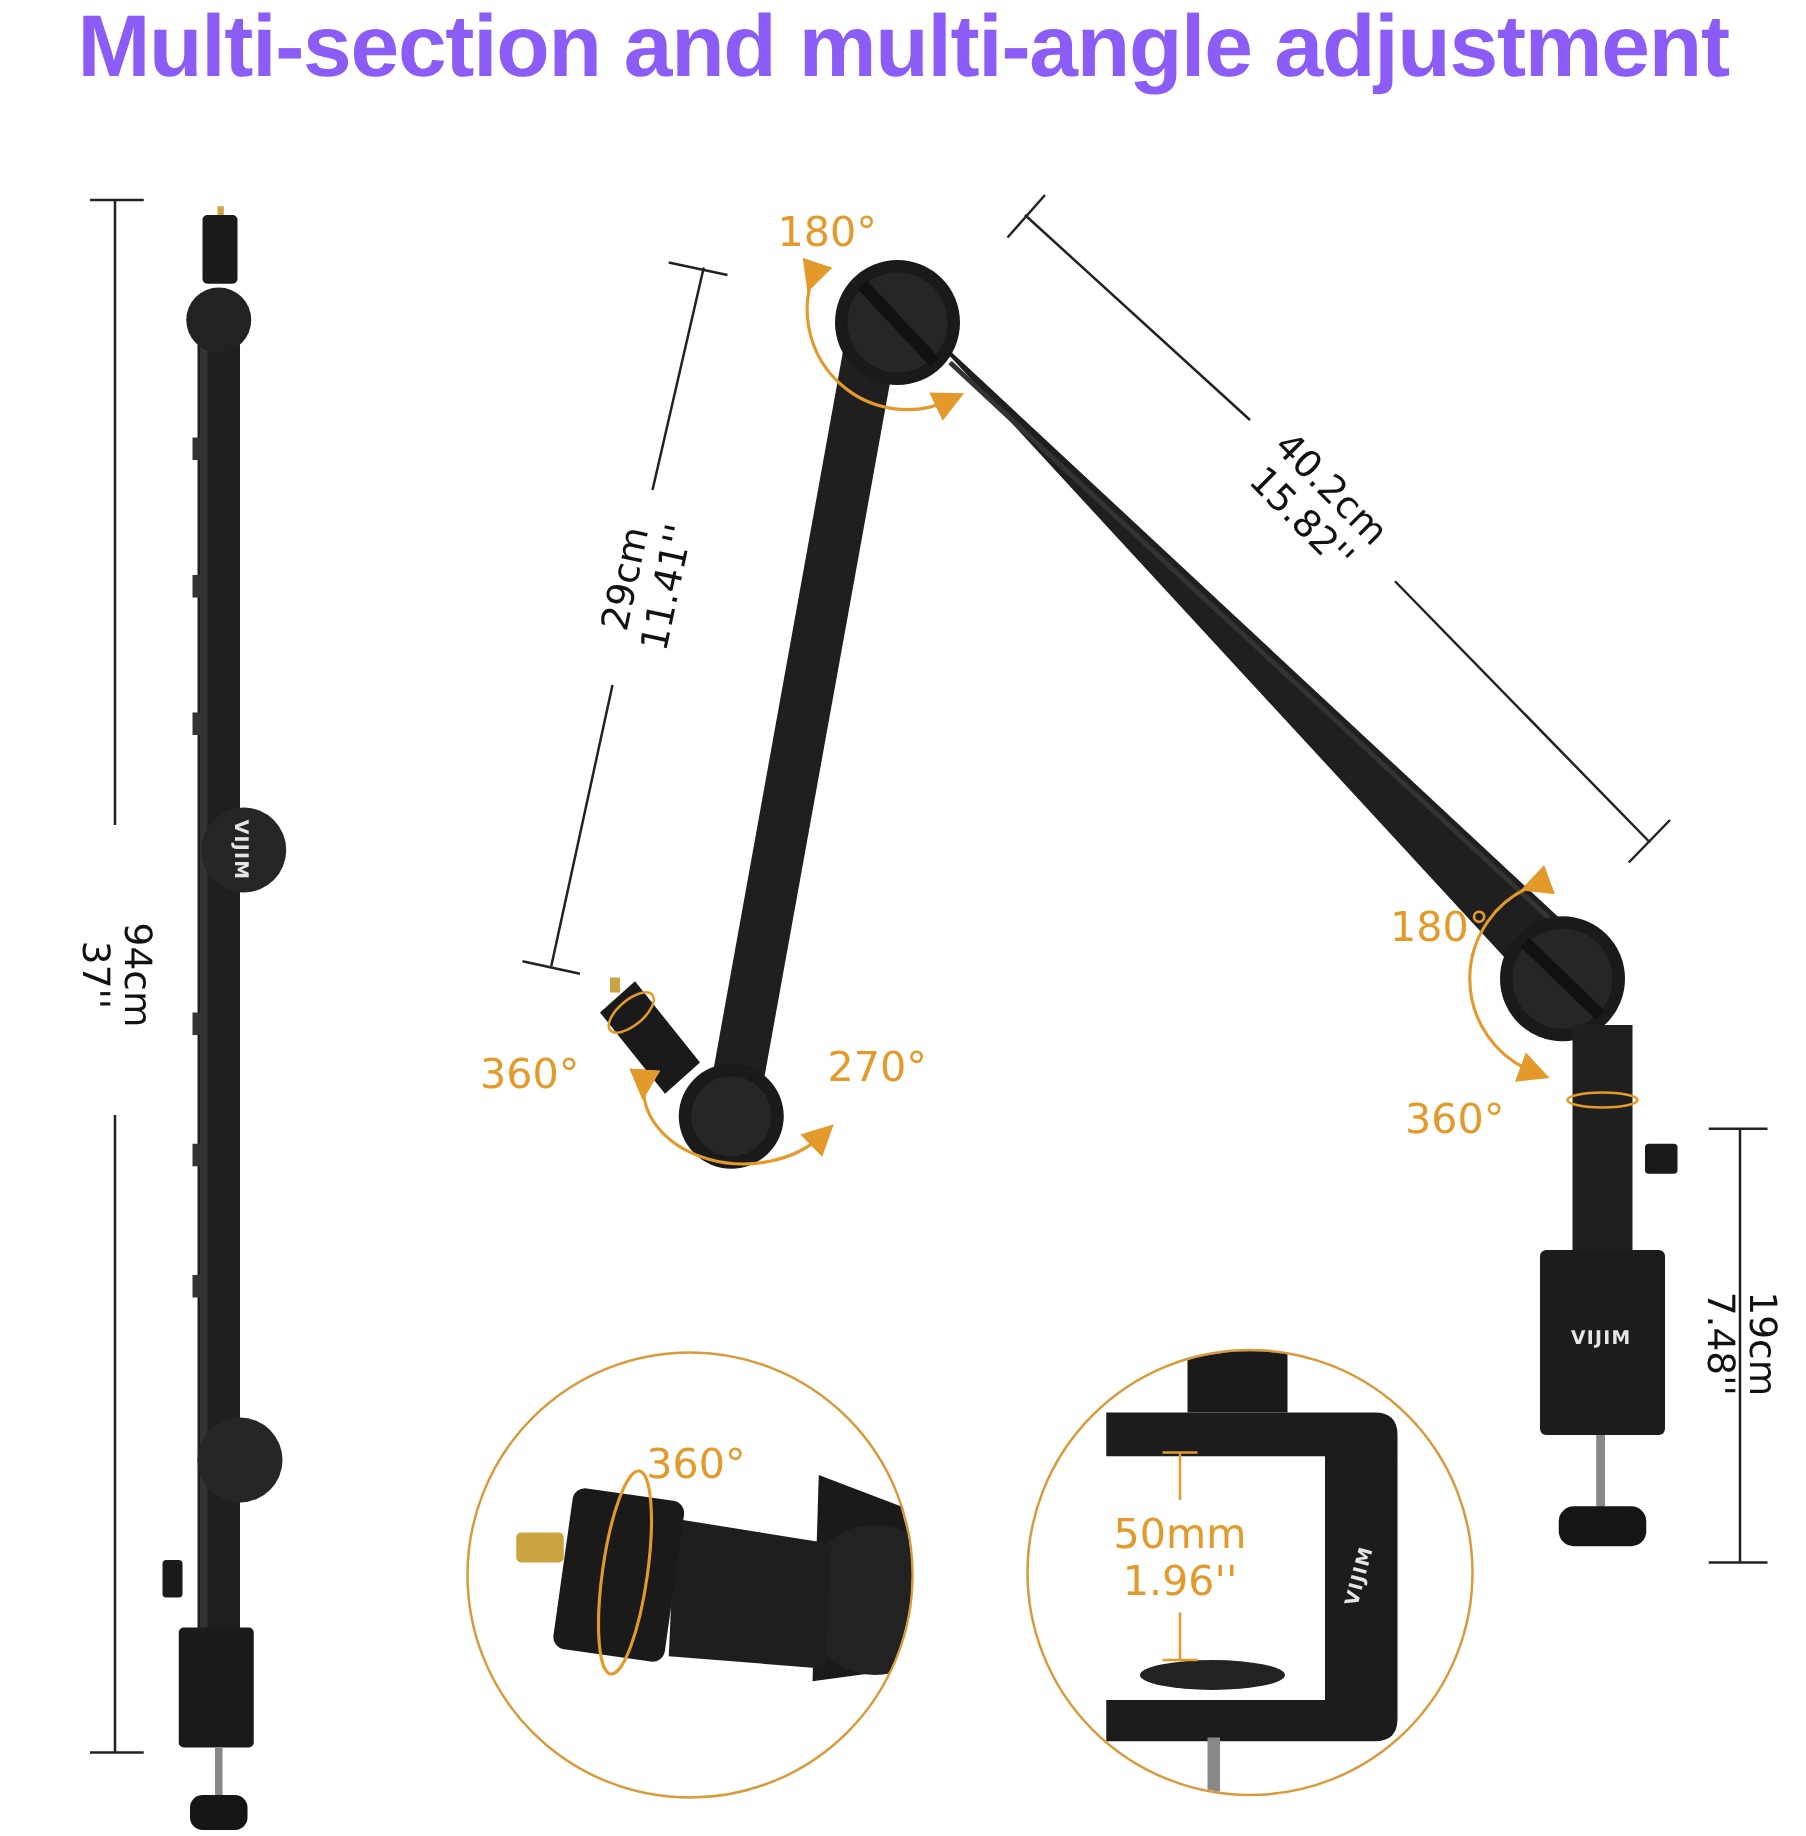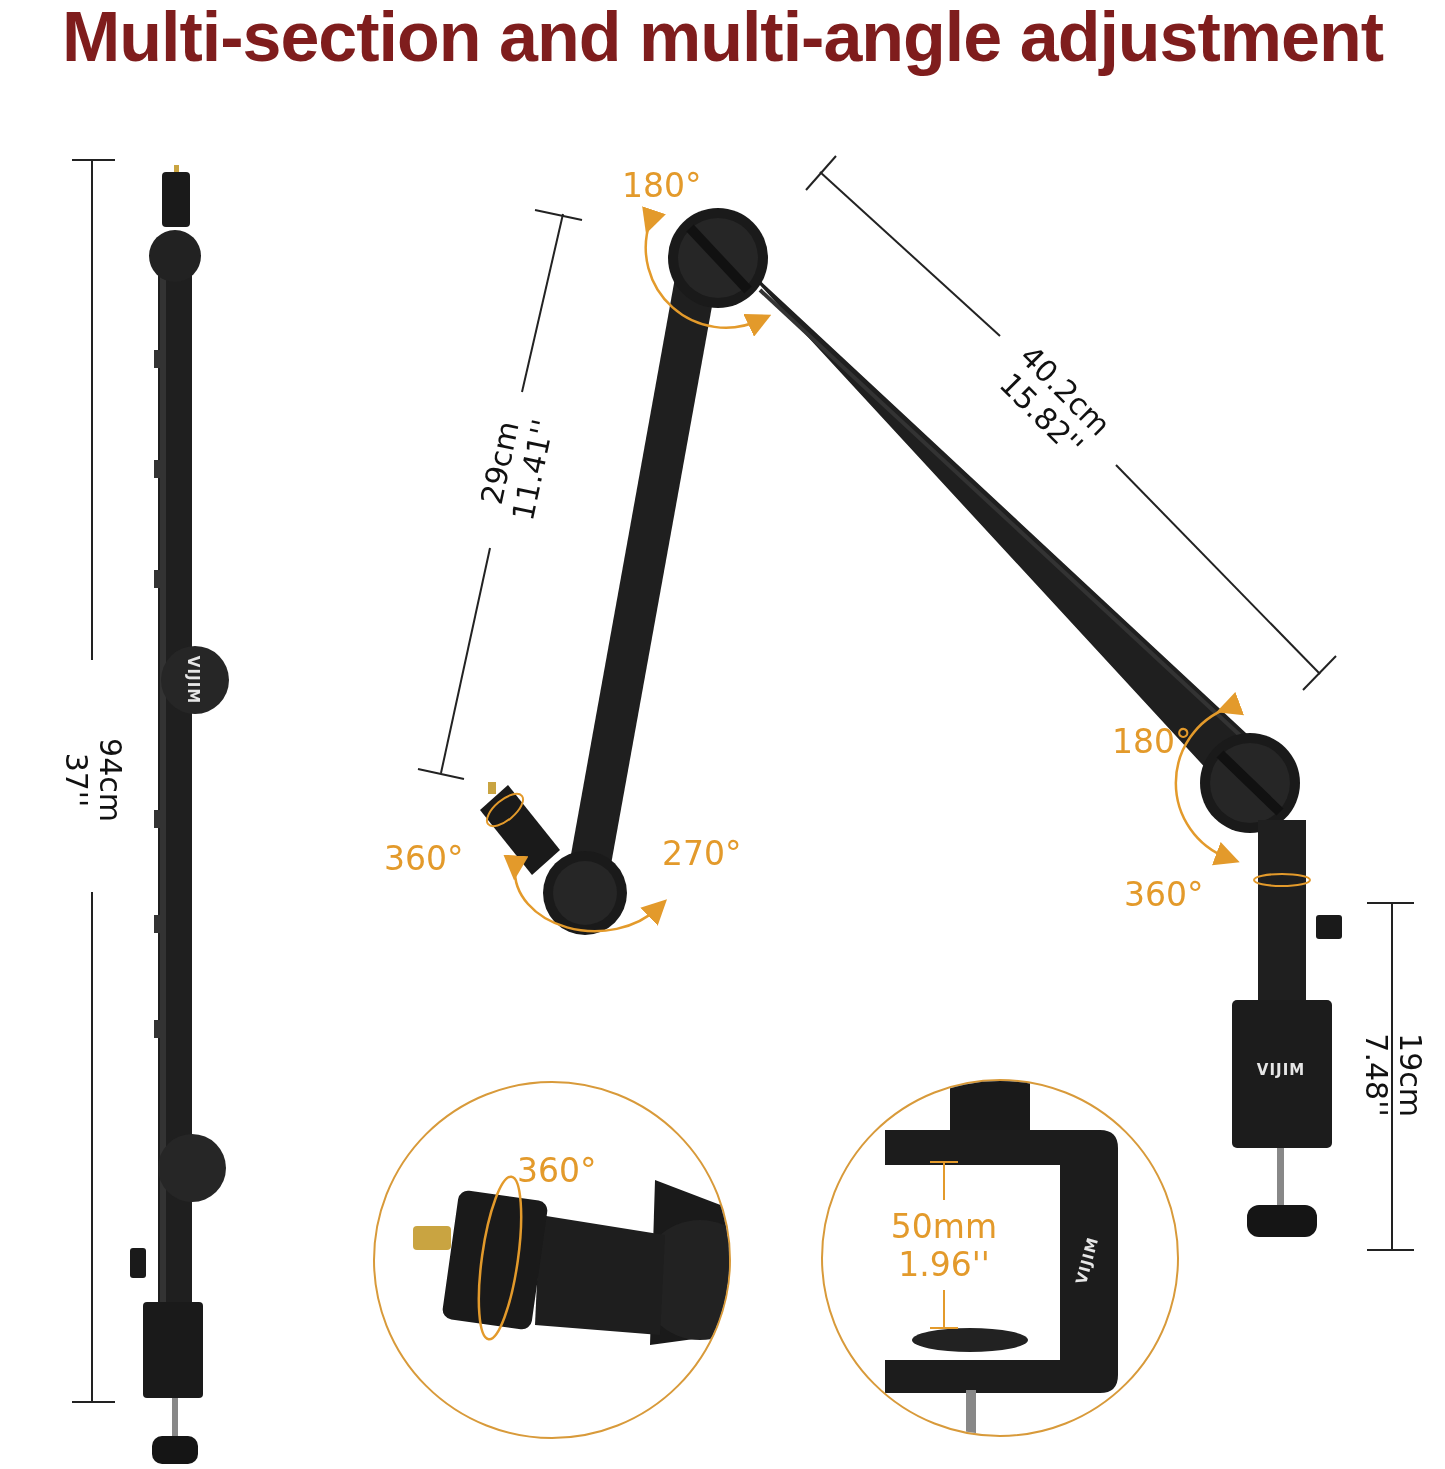--- a/index.html
+++ b/index.html
@@ -1,20 +1,20 @@
 <!DOCTYPE html>
 <html><head>
 <meta charset="utf-8">
 <style>
   html, body { margin: 0; padding: 0; background: #ffffff; }
   body { width: 1445px; height: 1469px; position: relative; overflow: hidden; font-family: "Liberation Sans", sans-serif; }
   .title {
     position: absolute; left: 0; top: 0; width: 1445px; text-align: center;
     font-family: "Liberation Sans", sans-serif; font-weight: 700; font-size: 70px;
-    letter-spacing: -1px; color: #7f1d1d; line-height: 74px; white-space: nowrap;
+    letter-spacing: -1px; color: #8b5cf6; line-height: 74px; white-space: nowrap;
   }
   svg.stage { position: absolute; left: 0; top: 0; }
   .dim { font-family: "DejaVu Sans", sans-serif; font-size: 30px; fill: #111; }
   .ang { font-family: "DejaVu Sans", sans-serif; font-size: 33px; fill: #e39a2b; }
   .brand { font-family: "DejaVu Sans", sans-serif; font-weight: 700; font-size: 15px; fill: #e6e6e6; letter-spacing: 1px; }
 </style>
 </head>
 <body>
 
 <div class="title">Multi-section and multi-angle adjustment</div>

